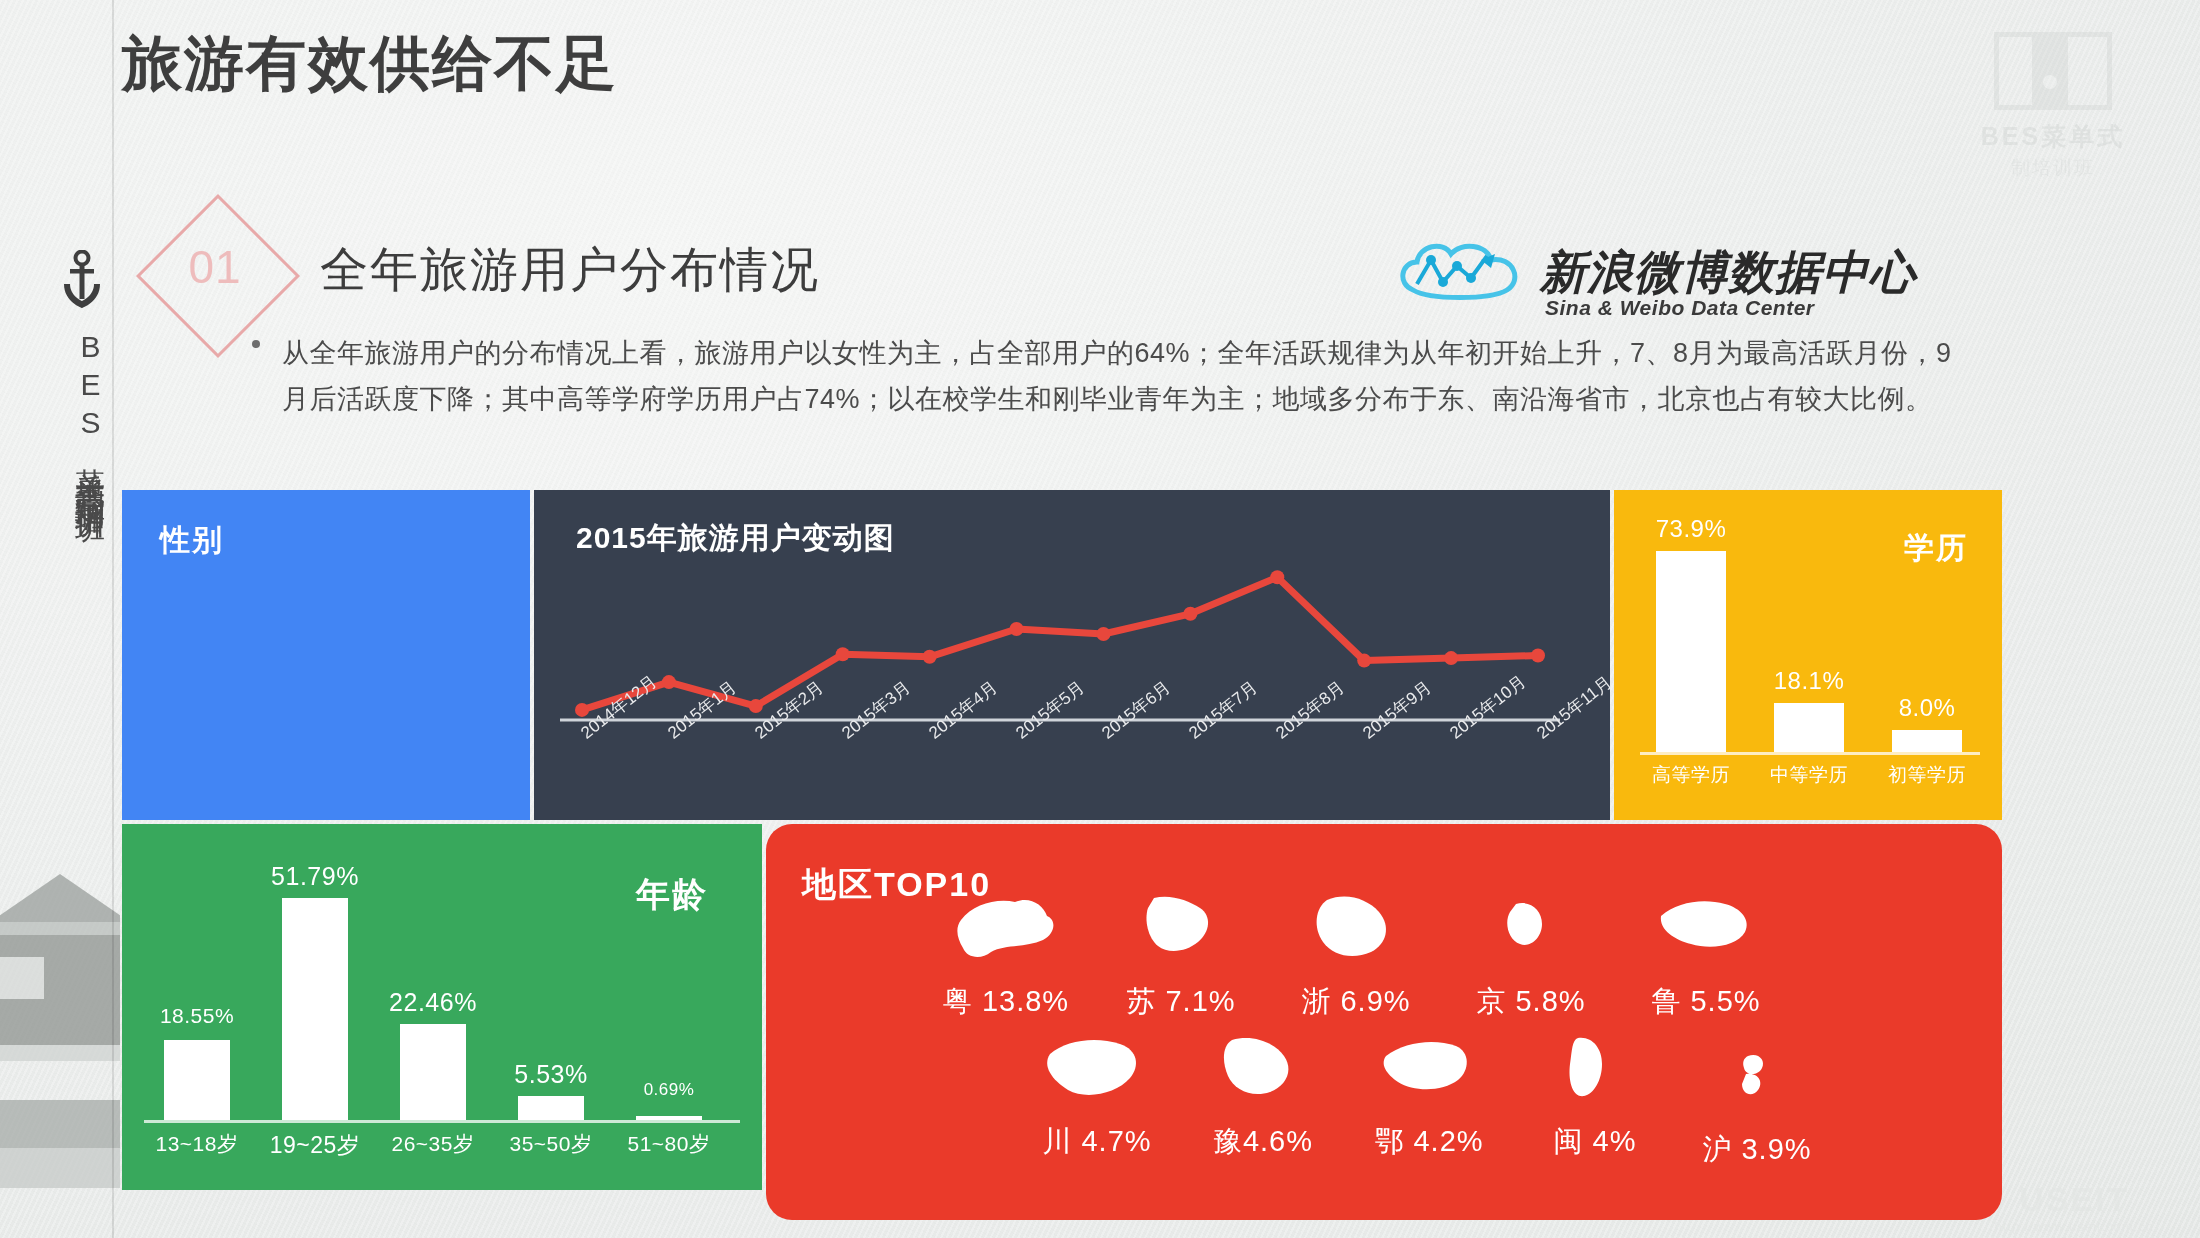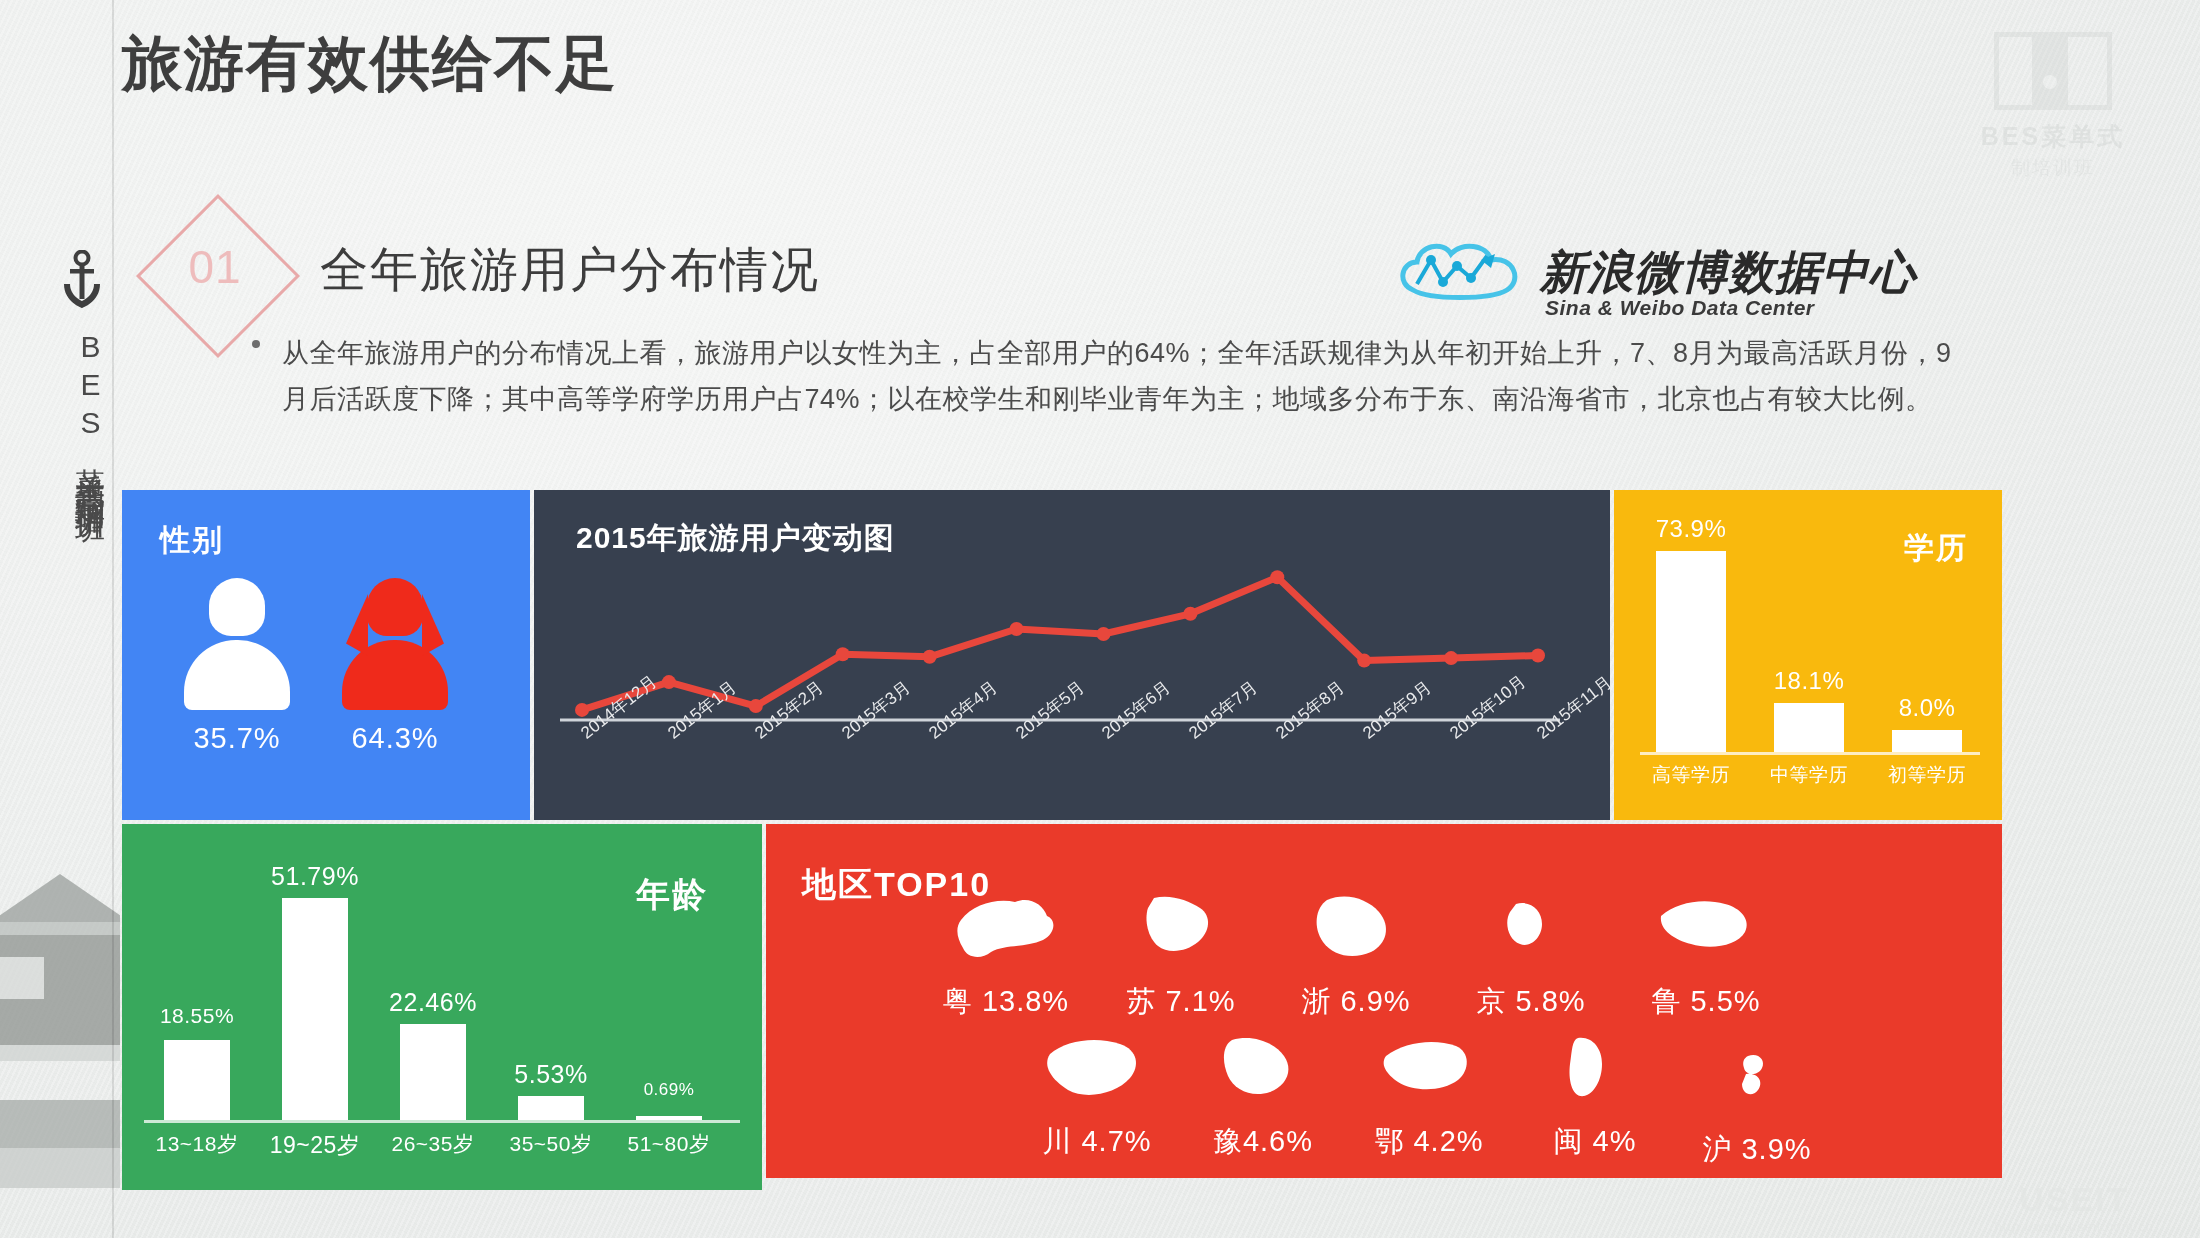--- a/index.html
+++ b/index.html
@@ -65,21 +65,21 @@
     font-size:27px;color:#4b4b4b;line-height:1.72;letter-spacing:.5px;}
   .para .bullet{position:absolute;left:0;top:10px;width:8px;height:8px;border-radius:50%;background:#6d6d6d;}
   .para .ptext{display:block;margin-left:30px;}
 
   
   .panels{position:absolute;left:122px;top:490px;width:1880px;height:700px;}
   .p-gender{position:absolute;left:0;top:0;width:408px;height:330px;background:#4285f4;}
   .p-line  {position:absolute;left:412px;top:0;width:1076px;height:330px;background:#37404f;}
   .p-edu   {position:absolute;left:1492px;top:0;width:388px;height:330px;background:#f9b90d;}
   .p-age   {position:absolute;left:0;top:334px;width:640px;height:366px;background:#38a85c;}
-  .p-geo   {position:absolute;left:644px;top:334px;width:1236px;height:354px;background:#ea3a2a;}
+  .p-geo   {position:absolute;left:644px;top:334px;width:1236px;height:396px;background:#ea3a2a;border-radius:26px;}
 
   .p-label{position:absolute;font-size:30px;font-weight:bold;color:#fff;letter-spacing:2px;}
 
   
   .g-figs{position:absolute;left:0;top:88px;width:408px;height:200px;}
   .fig{position:absolute;width:110px;text-align:center;}
   .fig .head{width:56px;height:58px;border-radius:28px 28px 22px 22px;margin:0 auto;}
   .fig .body{width:106px;height:70px;margin:4px auto 0;border-radius:52px 52px 8px 8px;}
   .fig .hair-l,.fig .hair-r{position:absolute;top:16px;width:22px;height:62px;}
   .fig .pct{margin-top:12px;font-size:29px;color:#fff;letter-spacing:1px;}
@@ -167,34 +167,20 @@
 
   <div class="para">
     <span class="bullet"></span>
     <span class="ptext">从全年旅游用户的分布情况上看，旅游用户以女性为主，占全部用户的64%；全年活跃规律为从年初开始上升，7、8月为最高活跃月份，9月后活跃度下降；其中高等学府学历用户占74%；以在校学生和刚毕业青年为主；地域多分布于东、南沿海省市，北京也占有较大比例。</span>
   </div>
 
   <div class="panels">
 
     <div class="p-gender">
       <div class="p-label" style="left:38px;top:30px;">性别</div>
-      <div class="g-figs">
-        <div class="fig male">
-          <div class="head"></div>
-            <div class="body"></div>
-          <div class="pct">35.7%</div>
-        </div>
-        <div class="fig female">
-          <div class="hair-l"></div>
-            <div class="hair-r"></div>
-          <div class="head"></div>
-            <div class="body"></div>
-          <div class="pct">64.3%</div>
-        </div>
-      </div>
     </div>
 
     <div class="p-line">
       <div class="lc-title">2015年旅游用户变动图</div>
       <svg class="lc-svg" width="1024" height="180">
         <line x1="0" y1="176" x2="1000" y2="176" stroke="#cfd4da" stroke-width="3"></line>
         <polyline id="trendline" fill="none" stroke="#e8473c" stroke-width="7" stroke-linejoin="round" stroke-linecap="round" points="22.0,165.9 108.9,138.1 195.8,162.1 282.7,110.3 369.6,112.8 456.5,85.0 543.5,90.0 630.4,69.8 717.3,33.2 804.2,116.6 891.1,114.1 978.0,111.5"></polyline>
         <g id="trenddots">
             <circle cx="22.0" cy="165.9" r="7" fill="#e8473c"></circle>
             <circle cx="108.9" cy="138.1" r="7" fill="#e8473c"></circle>

